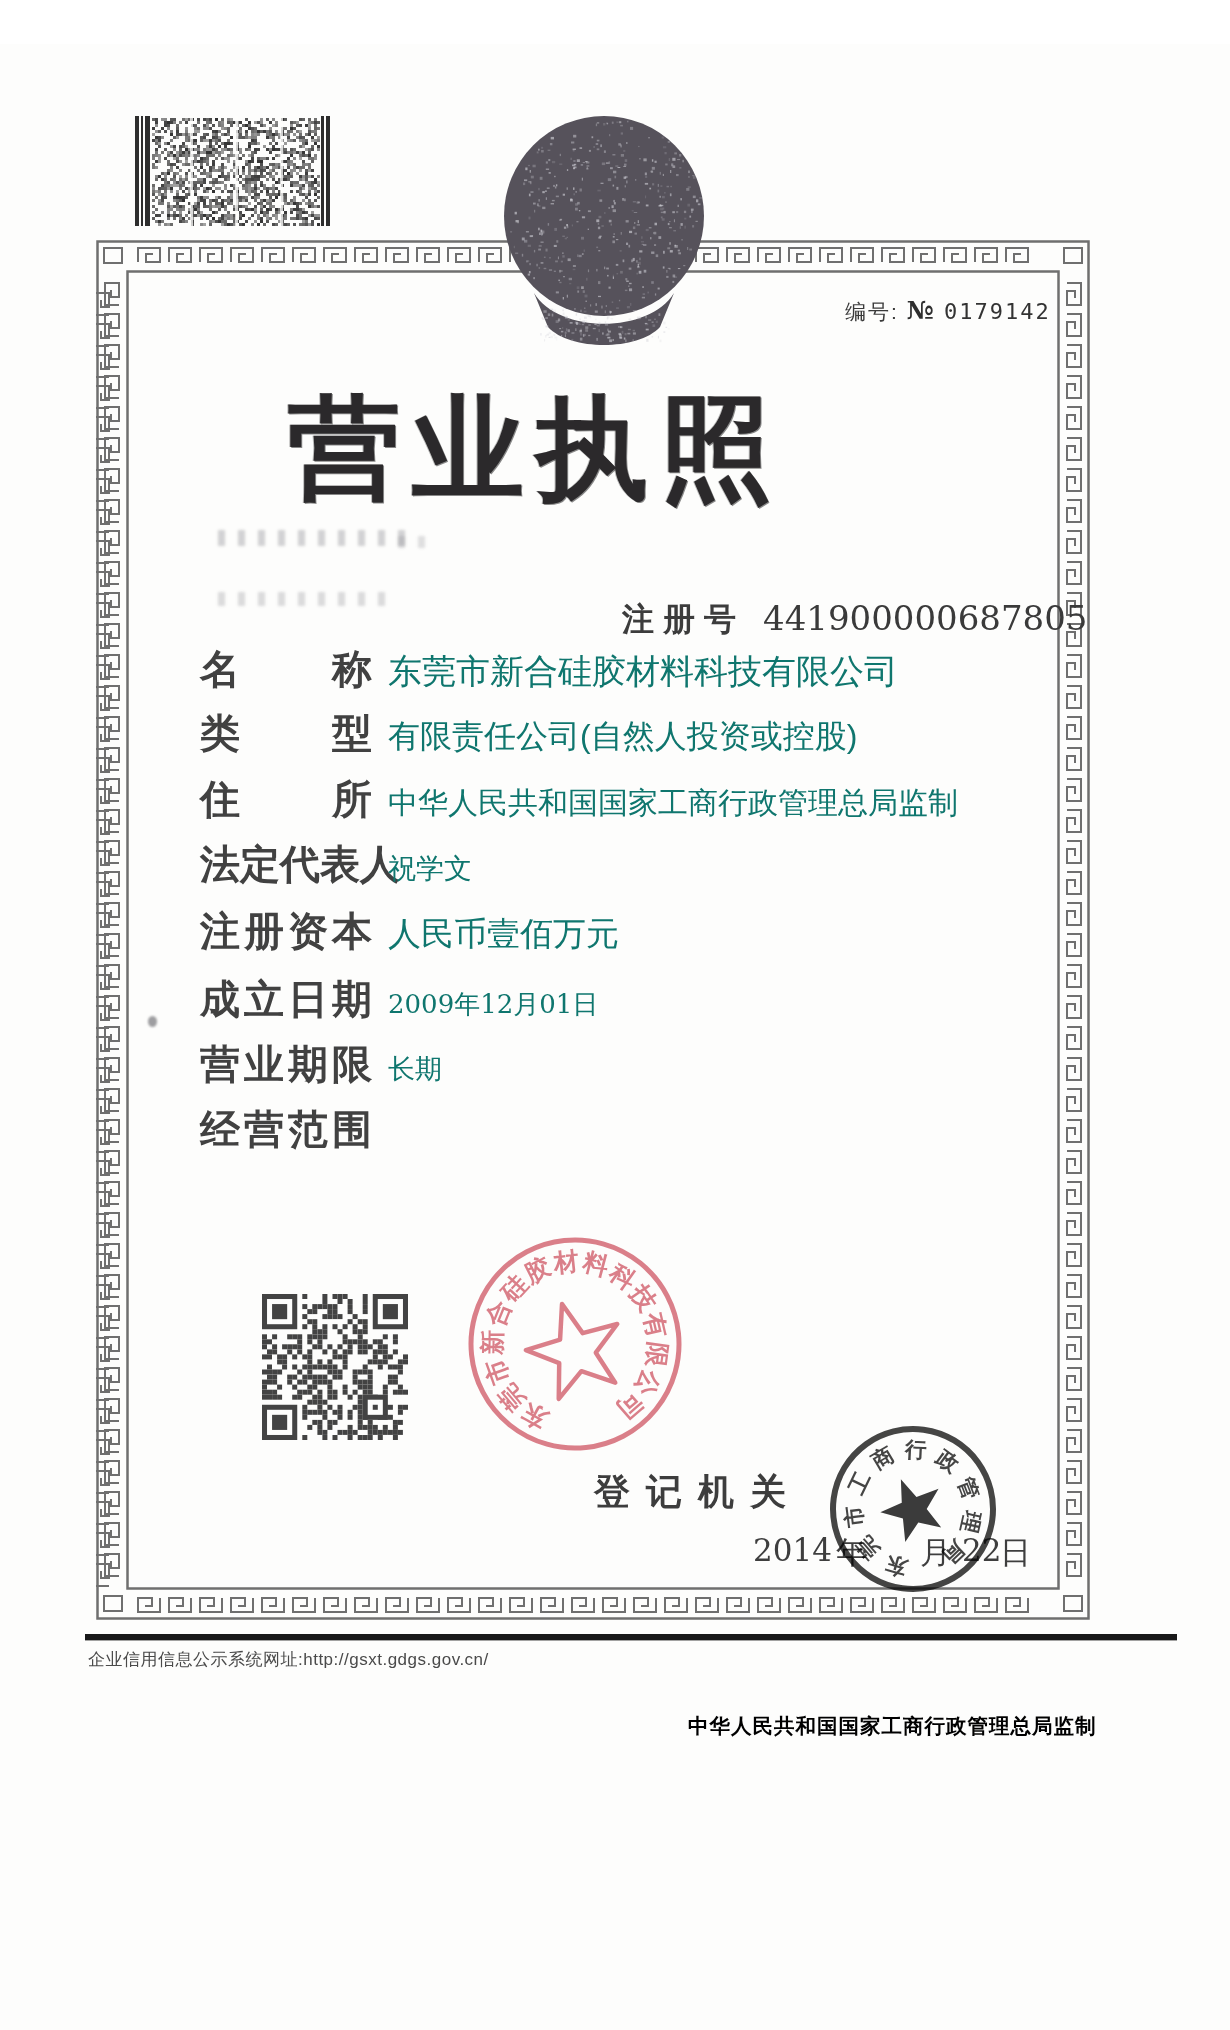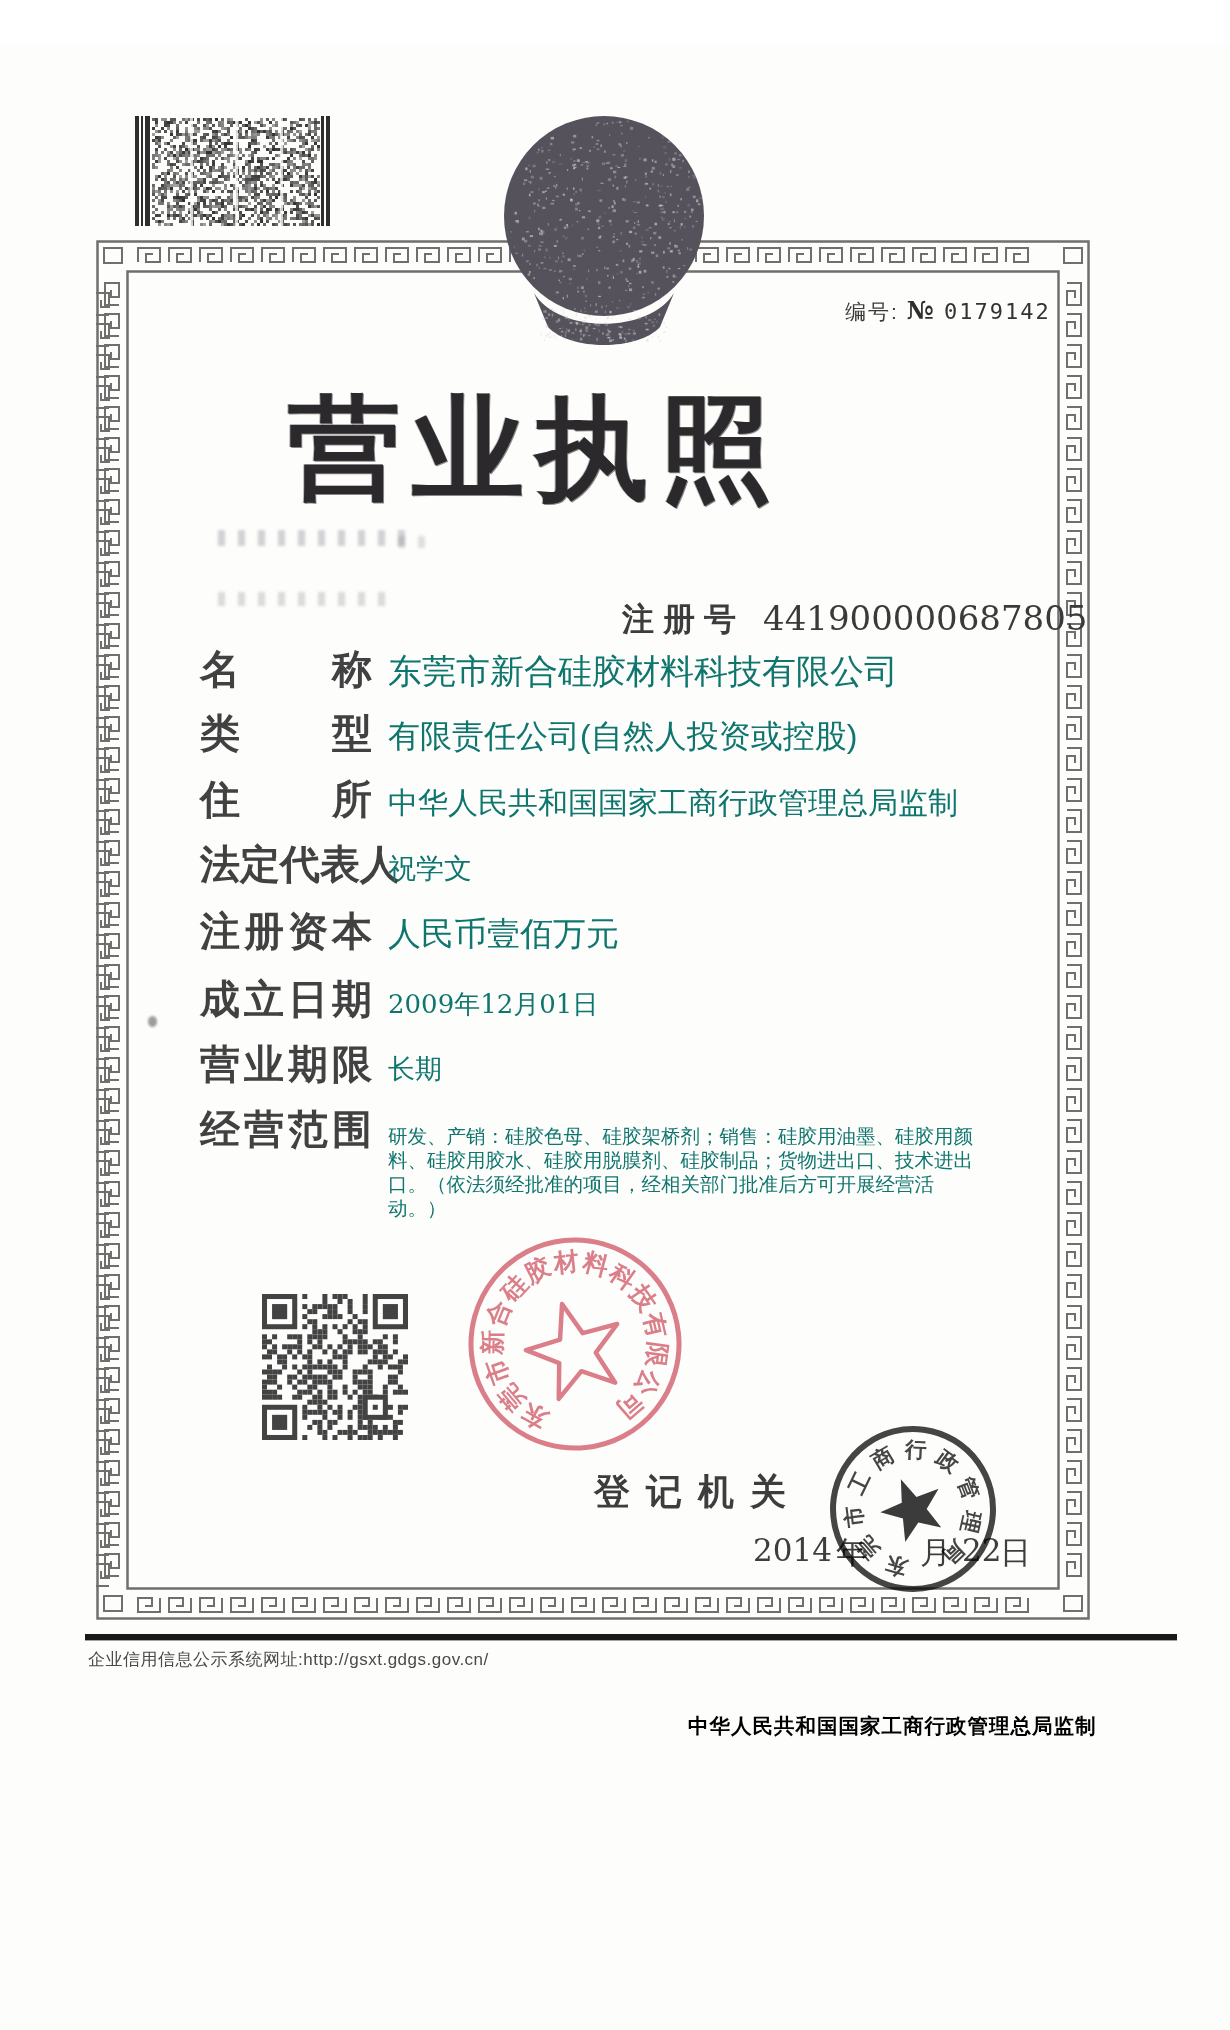--- a/index.html
+++ b/index.html
@@ -2354,21 +2354,20 @@
         </div>
         <div class="fvalue v6">长期</div>
       </div>
       <div class="frow" style="top: 1058px;">
         <div class="flabel">
           <span>经</span>
           <span>营</span>
           <span>范</span>
           <span>围</span>
         </div>
-        <div class="fvalue v7 wrap">研发、产销：硅胶色母、硅胶架桥剂；销售：硅胶用油墨、硅胶用颜料、硅胶用胶水、硅胶用脱膜剂、硅胶制品；货物进出口、技术进出口。（依法须经批准的项目，经相关部门批准后方可开展经营活动。）</div>
       </div>
     </div>
 
   <div class="qr">
     <svg id="qr-svg" width="146" height="146" viewBox="0 0 146 146">
         <rect x="40.3" y="0.0" width="5.0" height="5.0" fill="#434343"></rect>
         <rect x="60.4" y="0.0" width="5.0" height="5.0" fill="#434343"></rect>
         <rect x="70.5" y="0.0" width="5.0" height="5.0" fill="#434343"></rect>
         <rect x="75.5" y="0.0" width="5.0" height="5.0" fill="#434343"></rect>
         <rect x="80.6" y="0.0" width="5.0" height="5.0" fill="#434343"></rect>

